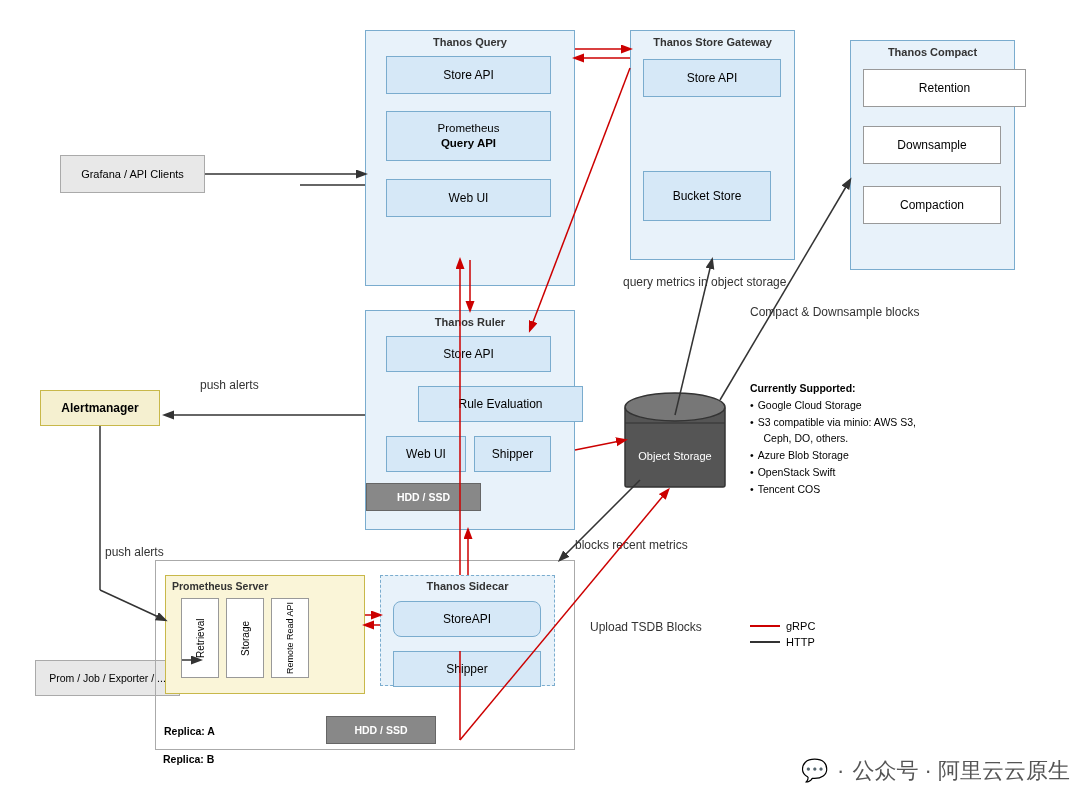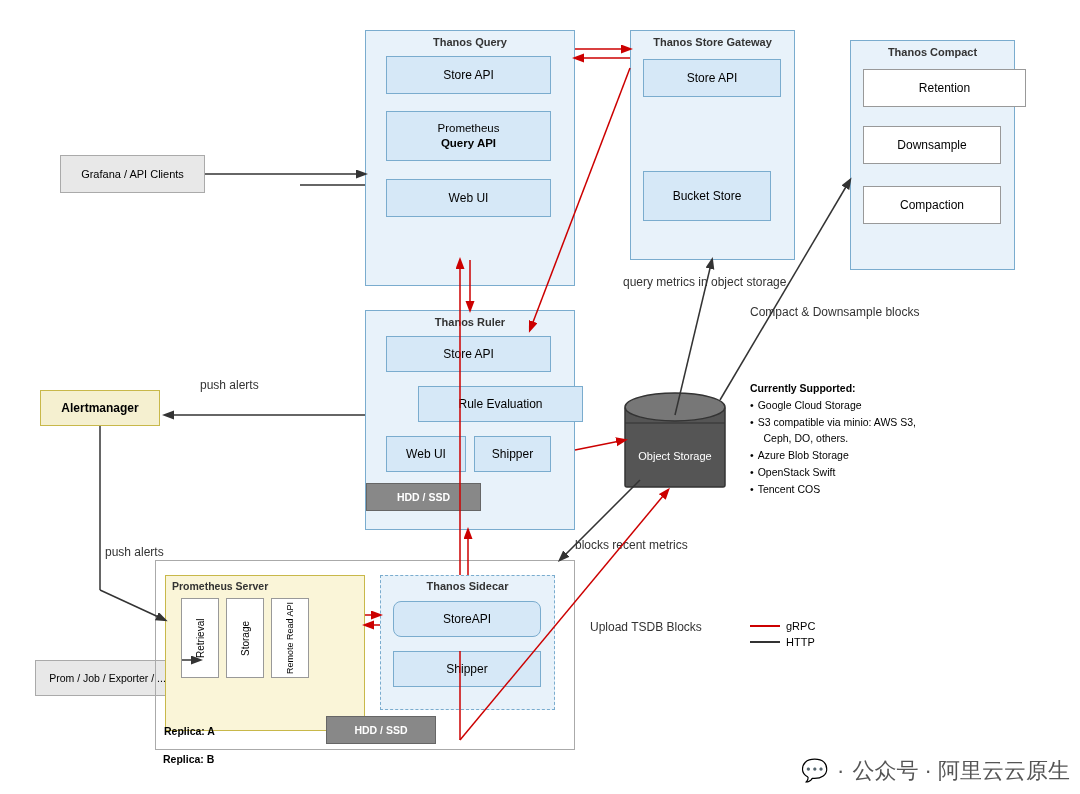--- a/index.html
+++ b/index.html
@@ -159,29 +159,29 @@
 
     <div class="box box-gray" style="left:0px; top:172px; width:115px; height:28px; font-size:10.5px; font-weight:bold;">HDD / SSD</div>
   </div>
 
   <div class="box box-yellow" style="left:40px; top:390px; width:120px; height:36px; font-size:12px; font-weight:bold;">Alertmanager</div>
 
   <div class="box box-light-gray" style="left:60px; top:155px; width:145px; height:38px; font-size:11px;">Grafana / API Clients</div>
 
   <div class="box box-light-gray" style="left:35px; top:660px; width:145px; height:36px; font-size:10.5px;">Prom / Job / Exporter / ...</div>
 
-  <div class="section section-yellow" style="left:165px; top:575px; width:200px; height:156px;">
+  <div class="section section-yellow" style="left:165px; top:575px; width:200px; height:119px;">
     <div class="section-label" style="top:4px; left:6px; font-size:10.5px;">Prometheus Server</div>
 
     <div class="box" style="left:15px; top:22px; width:38px; height:80px; font-size:10px; writing-mode:vertical-rl; text-orientation:mixed; transform:rotate(180deg);">Retrieval</div>
     <div class="box" style="left:60px; top:22px; width:38px; height:80px; font-size:10px; writing-mode:vertical-rl; text-orientation:mixed; transform:rotate(180deg);">Storage</div>
     <div class="box" style="left:105px; top:22px; width:38px; height:80px; font-size:9px; writing-mode:vertical-rl; text-orientation:mixed; transform:rotate(180deg); line-height:1.2;">Remote Read API</div>
   </div>
 
-  <div class="section section-blue" style="left:380px; top:575px; width:175px; height:135px; border:1.5px dashed #7aacce;">
+  <div class="section section-blue" style="left:380px; top:575px; width:175px; height:111px; border:1.5px dashed #7aacce;">
     <div class="section-label" style="top:4px; left:50%; transform:translateX(-50%); white-space:nowrap;">Thanos Sidecar</div>
     <div class="box box-blue" style="left:12px; top:25px; width:148px; height:36px; font-size:12px;border-radius:8px;">StoreAPI</div>
     <div class="box box-blue" style="left:12px; top:75px; width:148px; height:36px; font-size:12px;">Shipper</div>
   </div>
 
   <div class="section" style="left:155px; top:560px; width:420px; height:190px; background:transparent; border:1.5px solid #aaa;">
 
     <div class="box box-gray" style="left:170px; top:155px; width:110px; height:28px; font-size:10.5px; font-weight:bold; position:absolute; color:#fff;">HDD / SSD</div>
 
     <div style="position:absolute; left:8px; bottom:12px; font-size:10.5px; font-weight:bold;">Replica: A</div>

